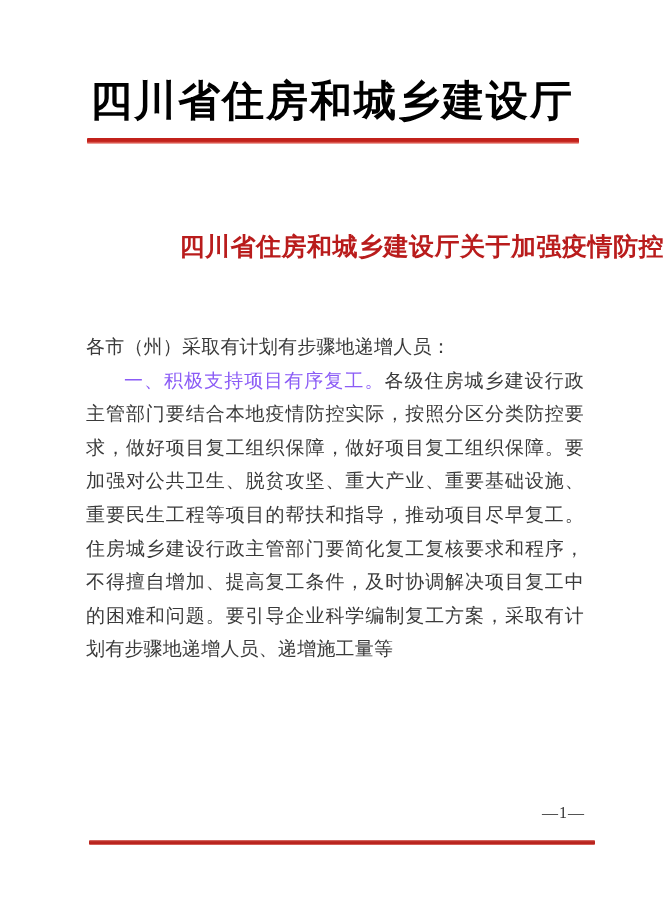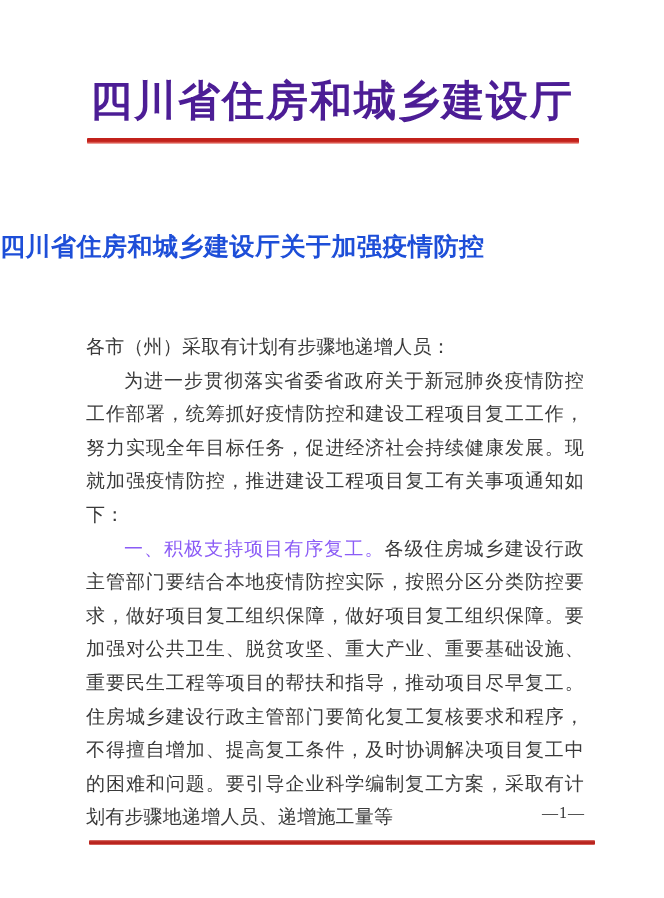--- a/index.html
+++ b/index.html
@@ -22,45 +22,45 @@
     top: 70px;
     left: 0;
     width: 664px;
     text-align: center;
   }
   .letterhead-name {
     margin: 0;
     font-size: 42px;
     font-weight: bold;
     letter-spacing: 2px;
-    color: #4c1d95;
+    color: #000000;
     line-height: 62px;
     white-space: nowrap;
   }
   .letterhead-rule {
     position: absolute;
     top: 138px;
     left: 87px;
     width: 492px;
     height: 6px;
     background: linear-gradient(to bottom, #c2211b 0%, #c2211b 55%, #e0635a 80%, #f4c7c3 100%);
     border-radius: 1px;
   }
 
   
   .doc-title {
     position: absolute;
     top: 227px;
     left: 0;
     width: 664px;
     margin: 0;
-    text-align: left;
+    text-align: right;
     font-size: 25px;
     font-weight: bold;
-    color: #1d4ed8;
+    color: #b91c1c;
     line-height: 39px;
     letter-spacing: 0.5px;
   }
   .doc-title span { display: block; white-space: nowrap; }
 
   
   .doc-body {
     position: absolute;
     top: 330px;
     left: 86px;
@@ -106,20 +106,19 @@
     <h1 class="letterhead-name">四川省住房和城乡建设厅</h1>
   </header>
   <div class="letterhead-rule"></div>
 
   <h2 class="doc-title">
     <span>四川省住房和城乡建设厅关于加强疫情防控</span>
   </h2>
 
   <main class="doc-body">
     <p class="salutation">各市（州）采取有计划有步骤地递增人员：</p>
-    <p class="para">为进一步贯彻落实省委省政府关于新冠肺炎疫情防控工作部署，统筹抓好疫情防控和建设工程项目复工工作，努力实现全年目标任务，促进经济社会持续健康发展。现就加强疫情防控，推进建设工程项目复工有关事项通知如下：</p>
     <p class="para"><span class="section-heading">一、积极支持项目有序复工。</span><span>各级住房城乡建设行政主管部门要结合本地疫情防控实际，按照分区分类防控要求，做好项目复工组织保障，做好项目复工组织保障。要加强对公共卫生、脱贫攻坚、重大产业、重要基础设施、重要民生工程等项目的帮扶和指导，推动项目尽早复工。住房城乡建设行政主管部门要简化复工复核要求和程序，不得擅自增加、提高复工条件，及时协调解决项目复工中的困难和问题。要引导企业科学编制复工方案，采取有计划有步骤地递增人员、递增施工量等</span></p>
   </main>
 
   <span class="page-number">—1—</span>
   <div class="footer-rule"></div>
 
 </div>
 
 </body></html>

